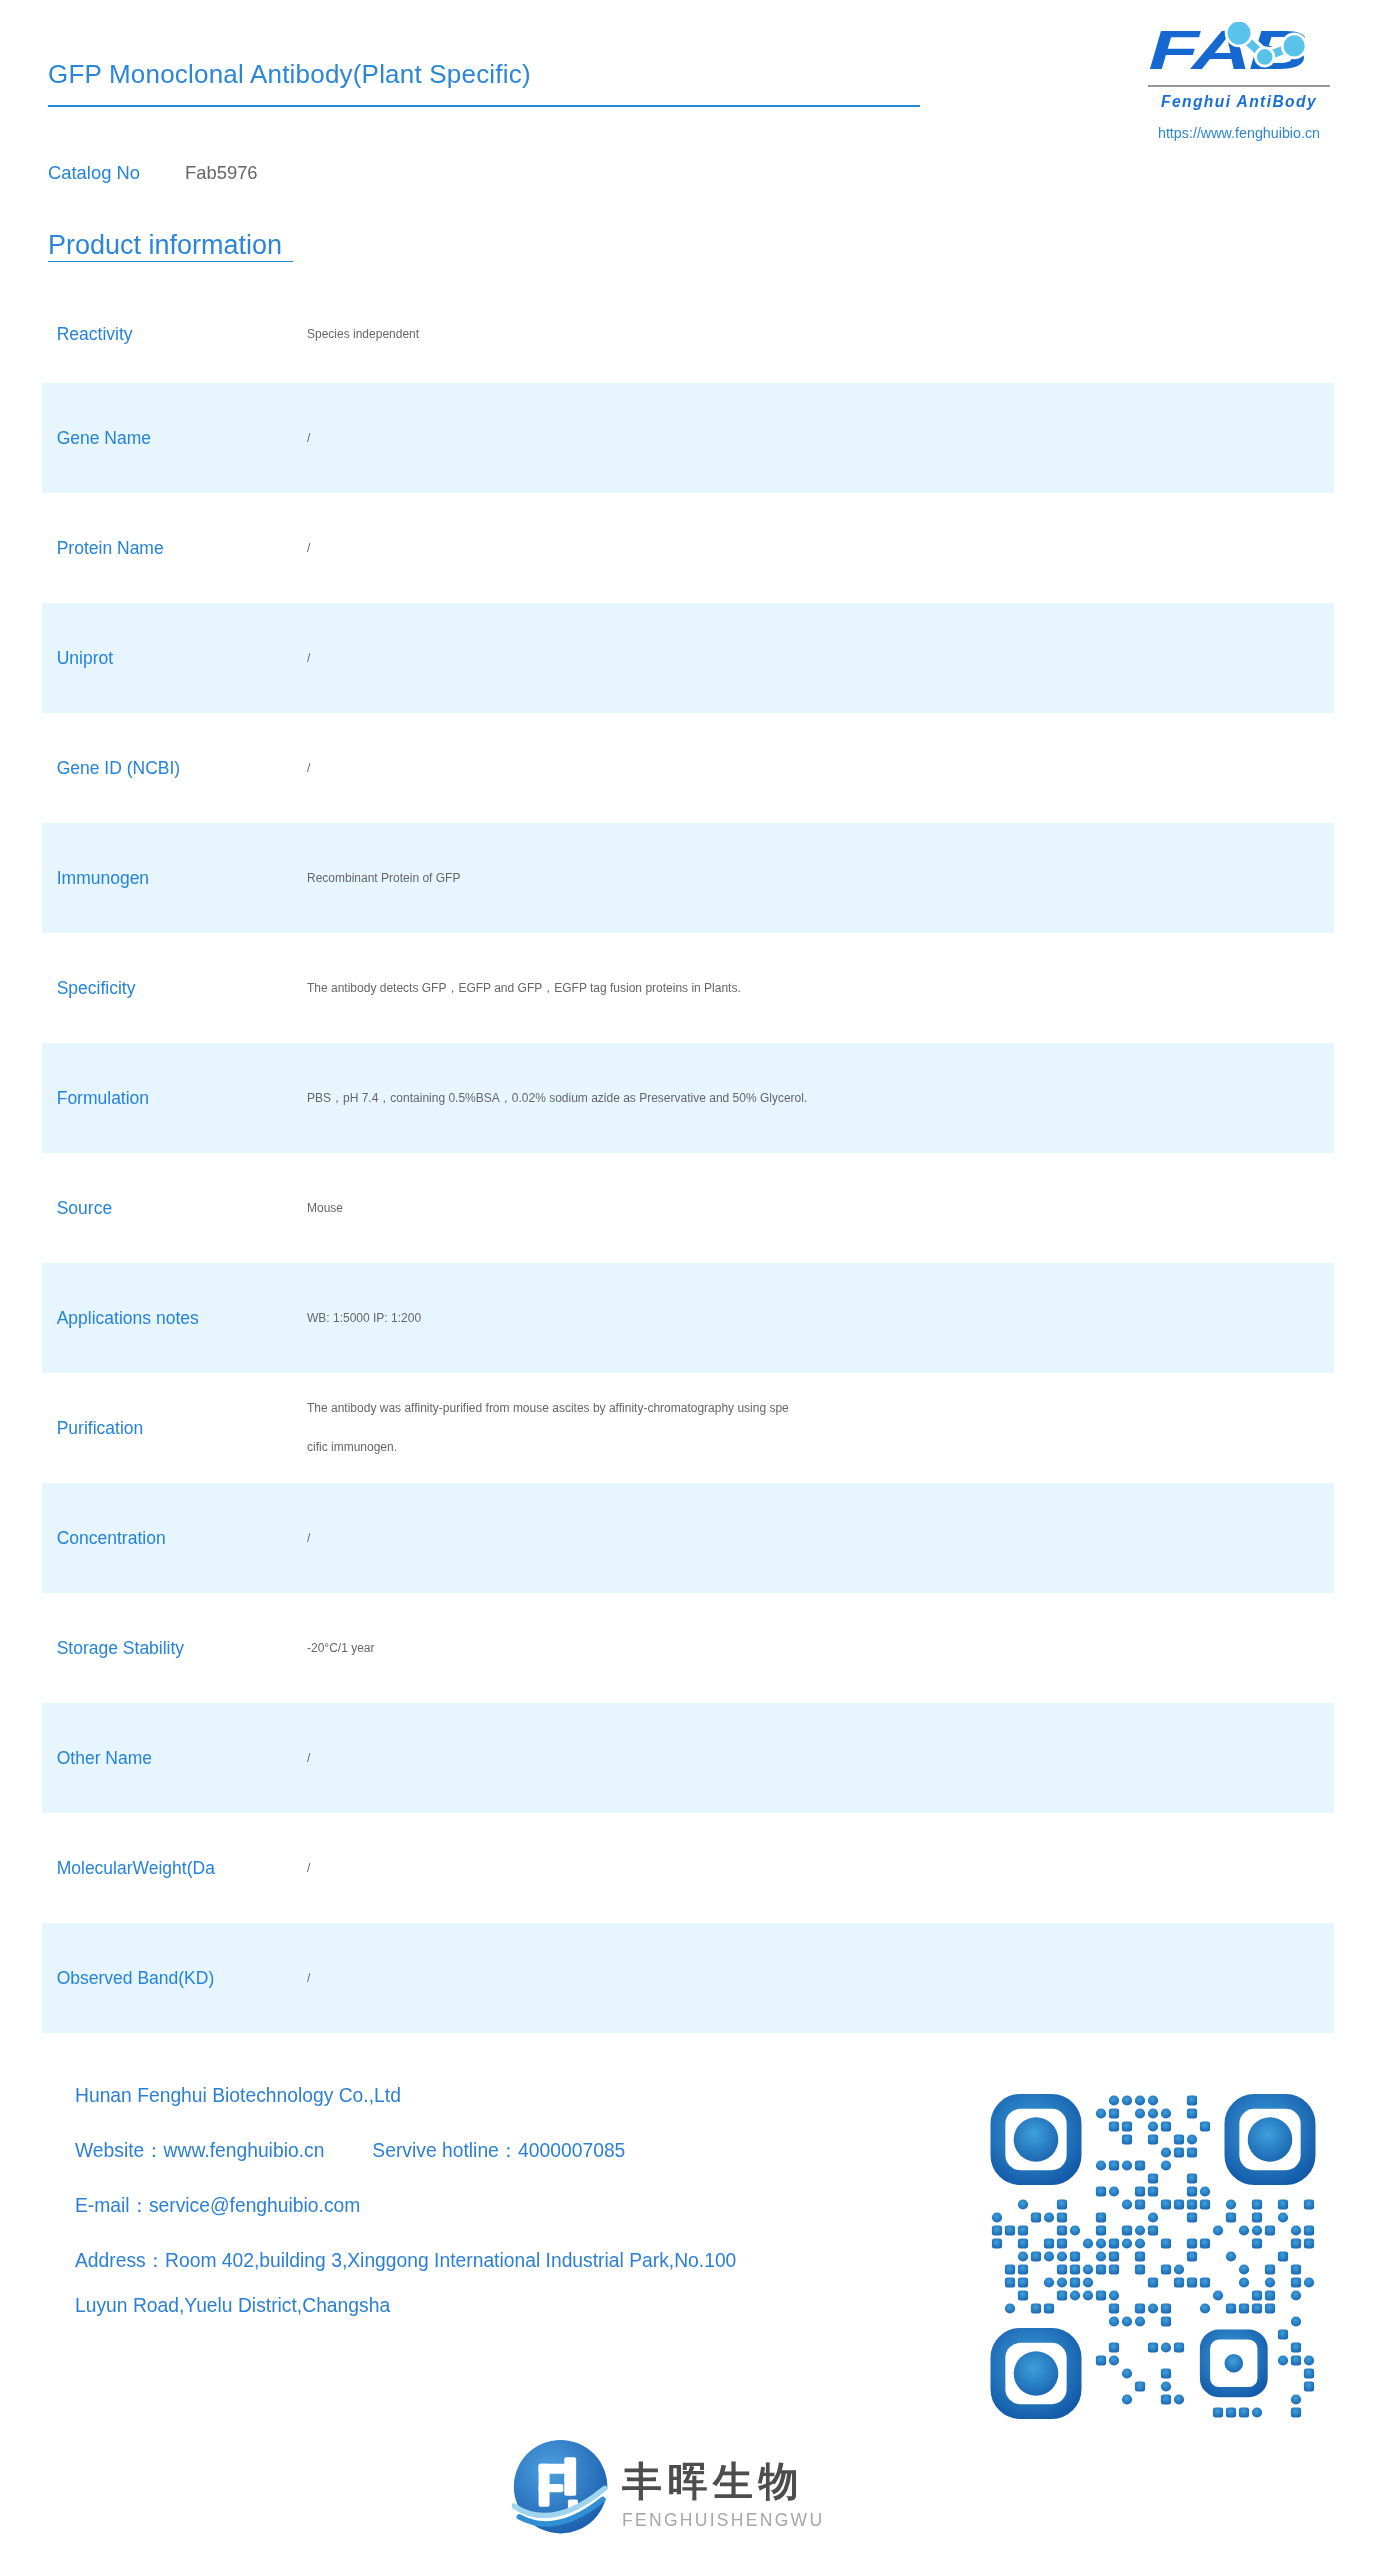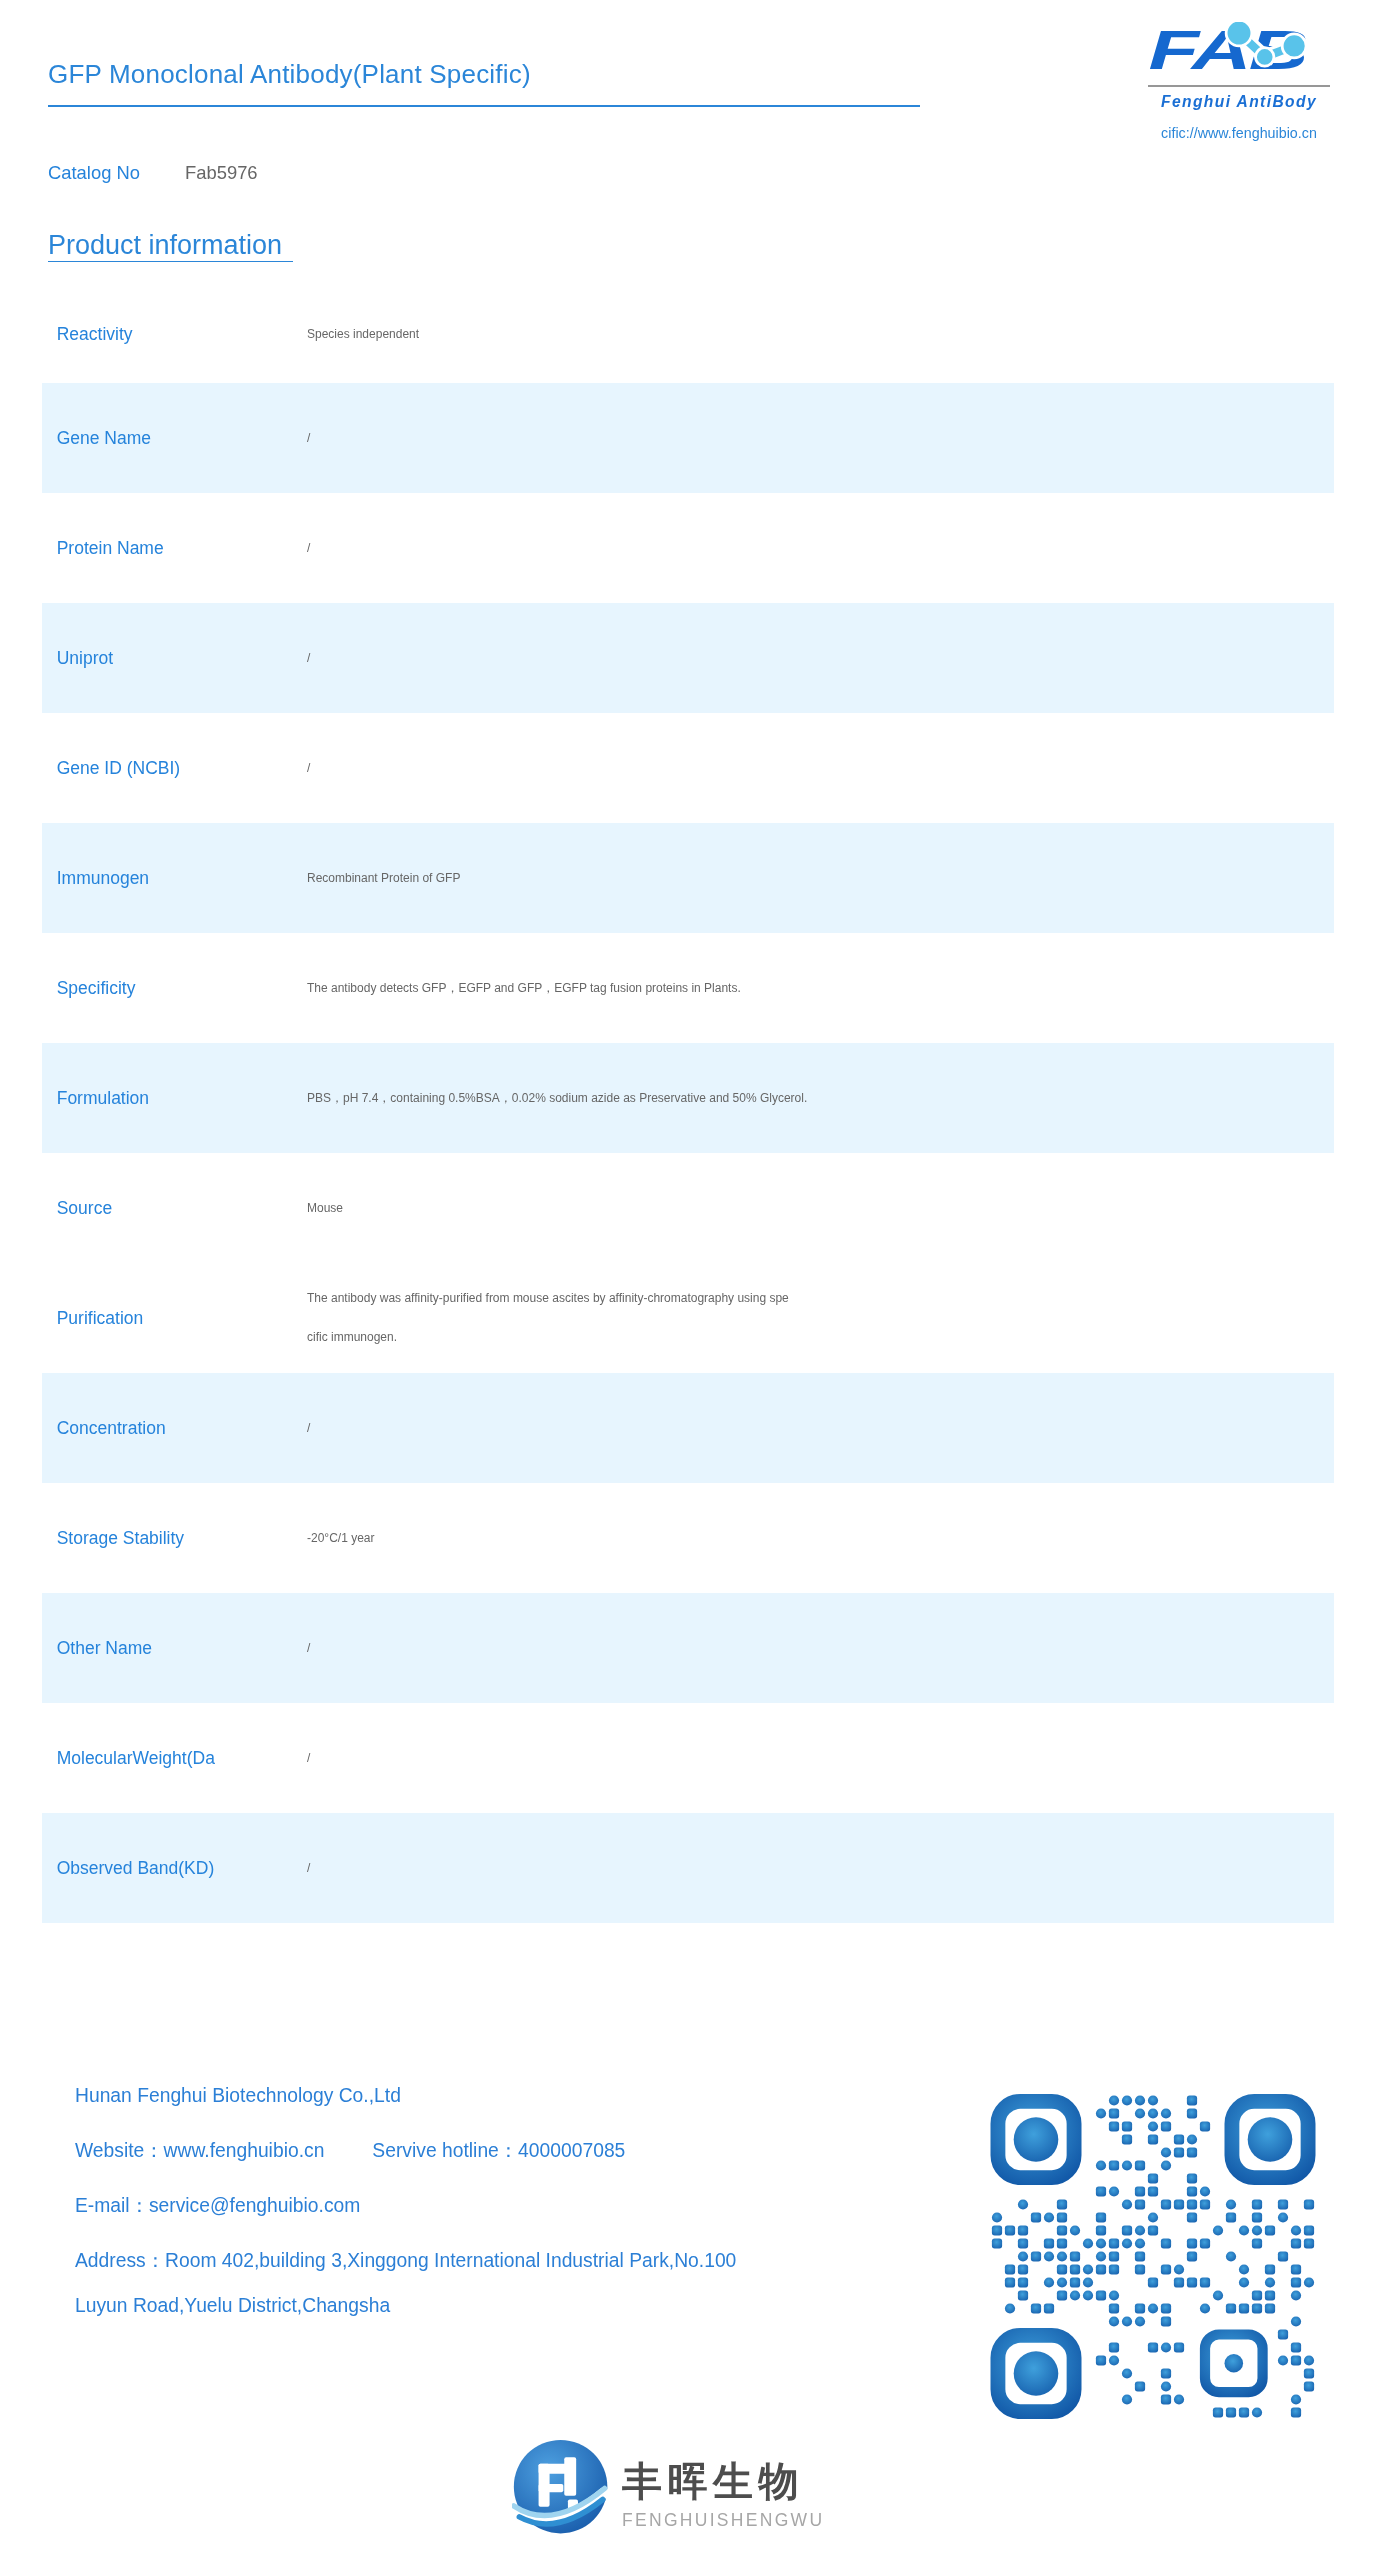--- a/index.html
+++ b/index.html
@@ -55,21 +55,21 @@
       <g>
         <path d="M100 12 L128 38 M128 38 L160 26" stroke="#ffffff" stroke-width="16" fill="none" stroke-linecap="round"></path>
         <path d="M100 12 L128 38 M128 38 L160 26" stroke="#59c3ea" stroke-width="9" fill="none" stroke-linecap="round"></path>
         <circle cx="100" cy="12" r="14" fill="#59c3ea" stroke="#ffffff" stroke-width="3"></circle>
         <circle cx="128" cy="38" r="10" fill="#59c3ea" stroke="#ffffff" stroke-width="3"></circle>
         <circle cx="160" cy="26" r="13" fill="#59c3ea" stroke="#ffffff" stroke-width="3"></circle>
       </g>
     </svg>
     <div class="logo-rule"></div>
     <div class="logo-subtitle">Fenghui AntiBody</div>
-    <a class="logo-url" href="#">cific://www.fenghuibio.cn</a>
+    <a class="logo-url" href="#">https://www.fenghuibio.cn</a>
   </div>
 
   <div class="catalog-row">
     <span class="catalog-label">Catalog No</span><span class="catalog-value">Fab5976</span>
   </div>
 
   <h2 class="section-title">Product information</h2>
 
   <div class="info-table">
       <div class="row first">
@@ -100,20 +100,24 @@
         <span class="row-label">Specificity</span>
         <span class="row-value">The antibody detects GFP，EGFP and GFP，EGFP tag fusion proteins in Plants.</span>
       </div>
       <div class="row alt">
         <span class="row-label">Formulation</span>
         <span class="row-value">PBS，pH 7.4，containing 0.5%BSA，0.02% sodium azide as Preservative and 50% Glycerol.</span>
       </div>
       <div class="row">
         <span class="row-label">Source</span>
         <span class="row-value">Mouse</span>
+      </div>
+      <div class="row alt">
+        <span class="row-label">Applications notes</span>
+        <span class="row-value">WB: 1:5000 IP: 1:200</span>
       </div>
       <div class="row">
         <span class="row-label">Purification</span>
         <span class="row-value">The antibody was affinity-purified from mouse ascites by affinity-chromatography using spe
 cific immunogen.</span>
       </div>
       <div class="row alt">
         <span class="row-label">Concentration</span>
         <span class="row-value">/</span>
       </div>

